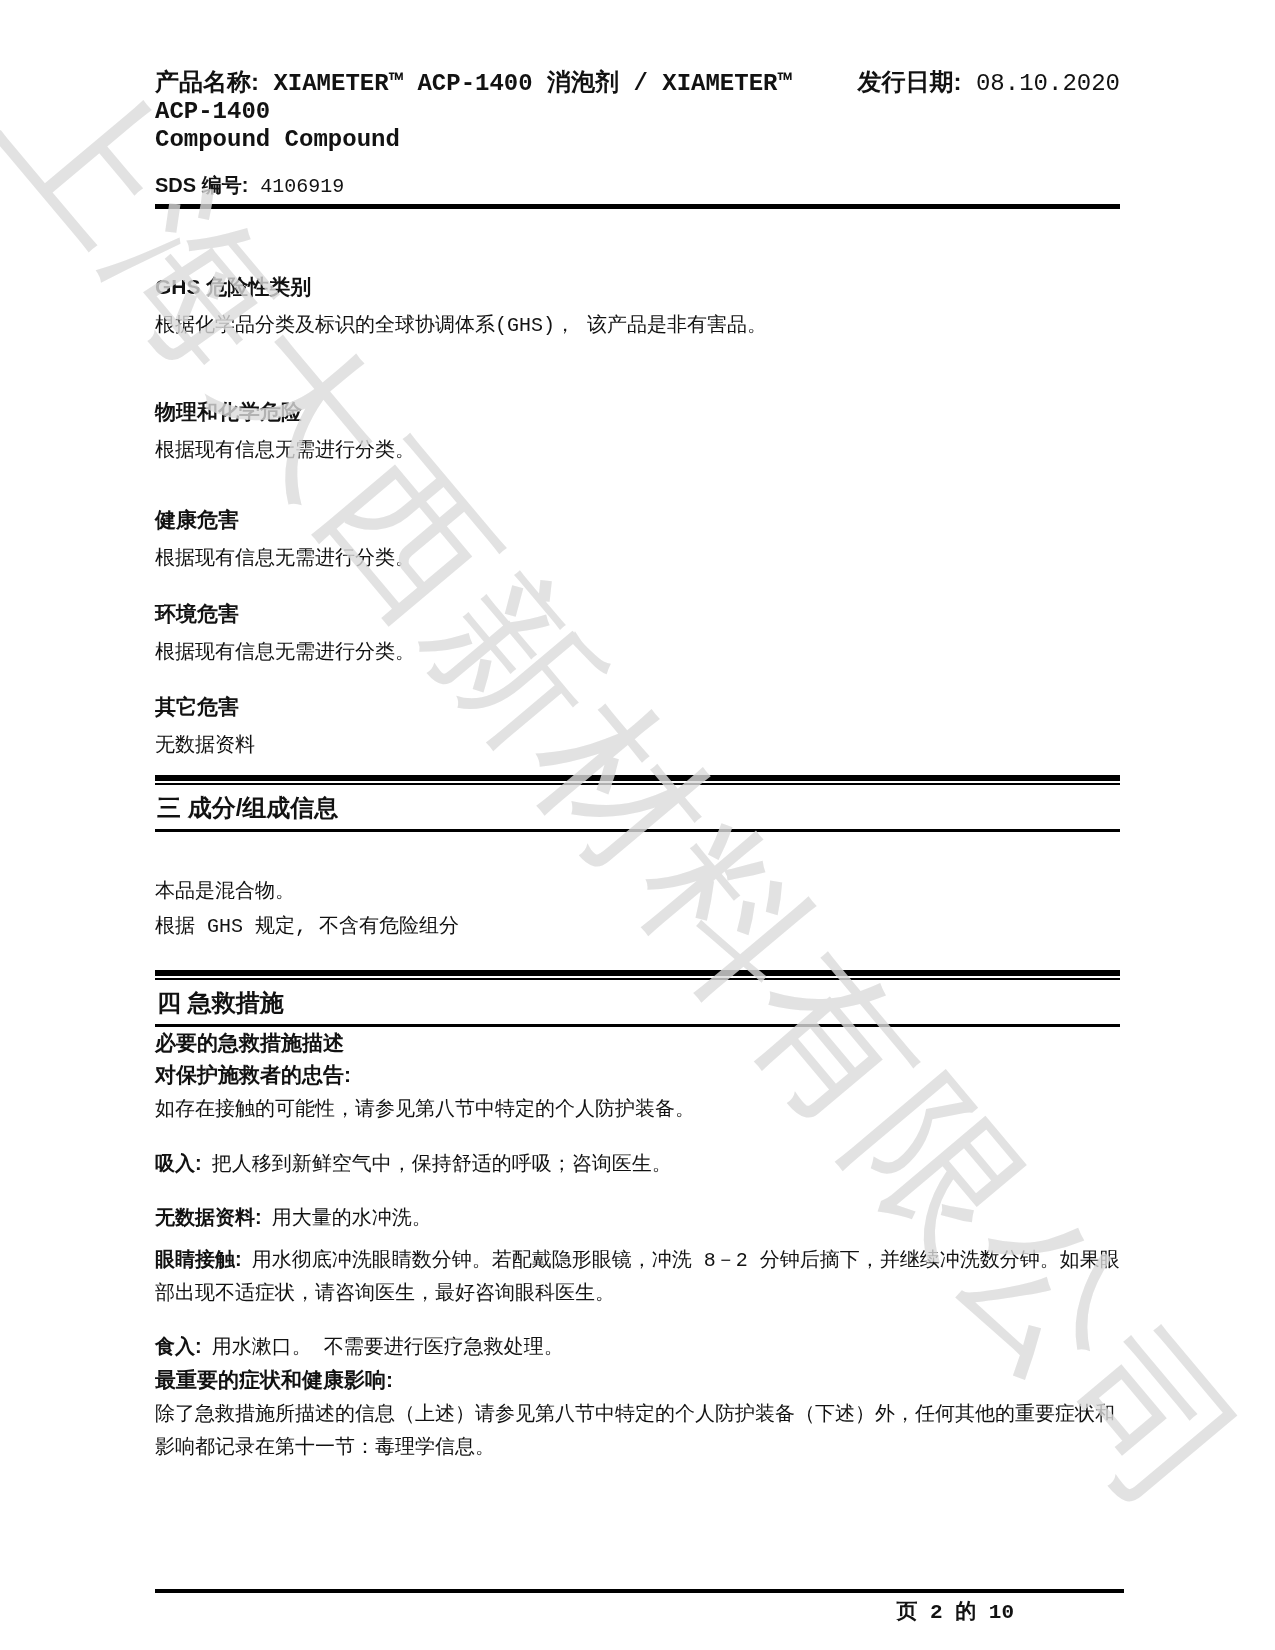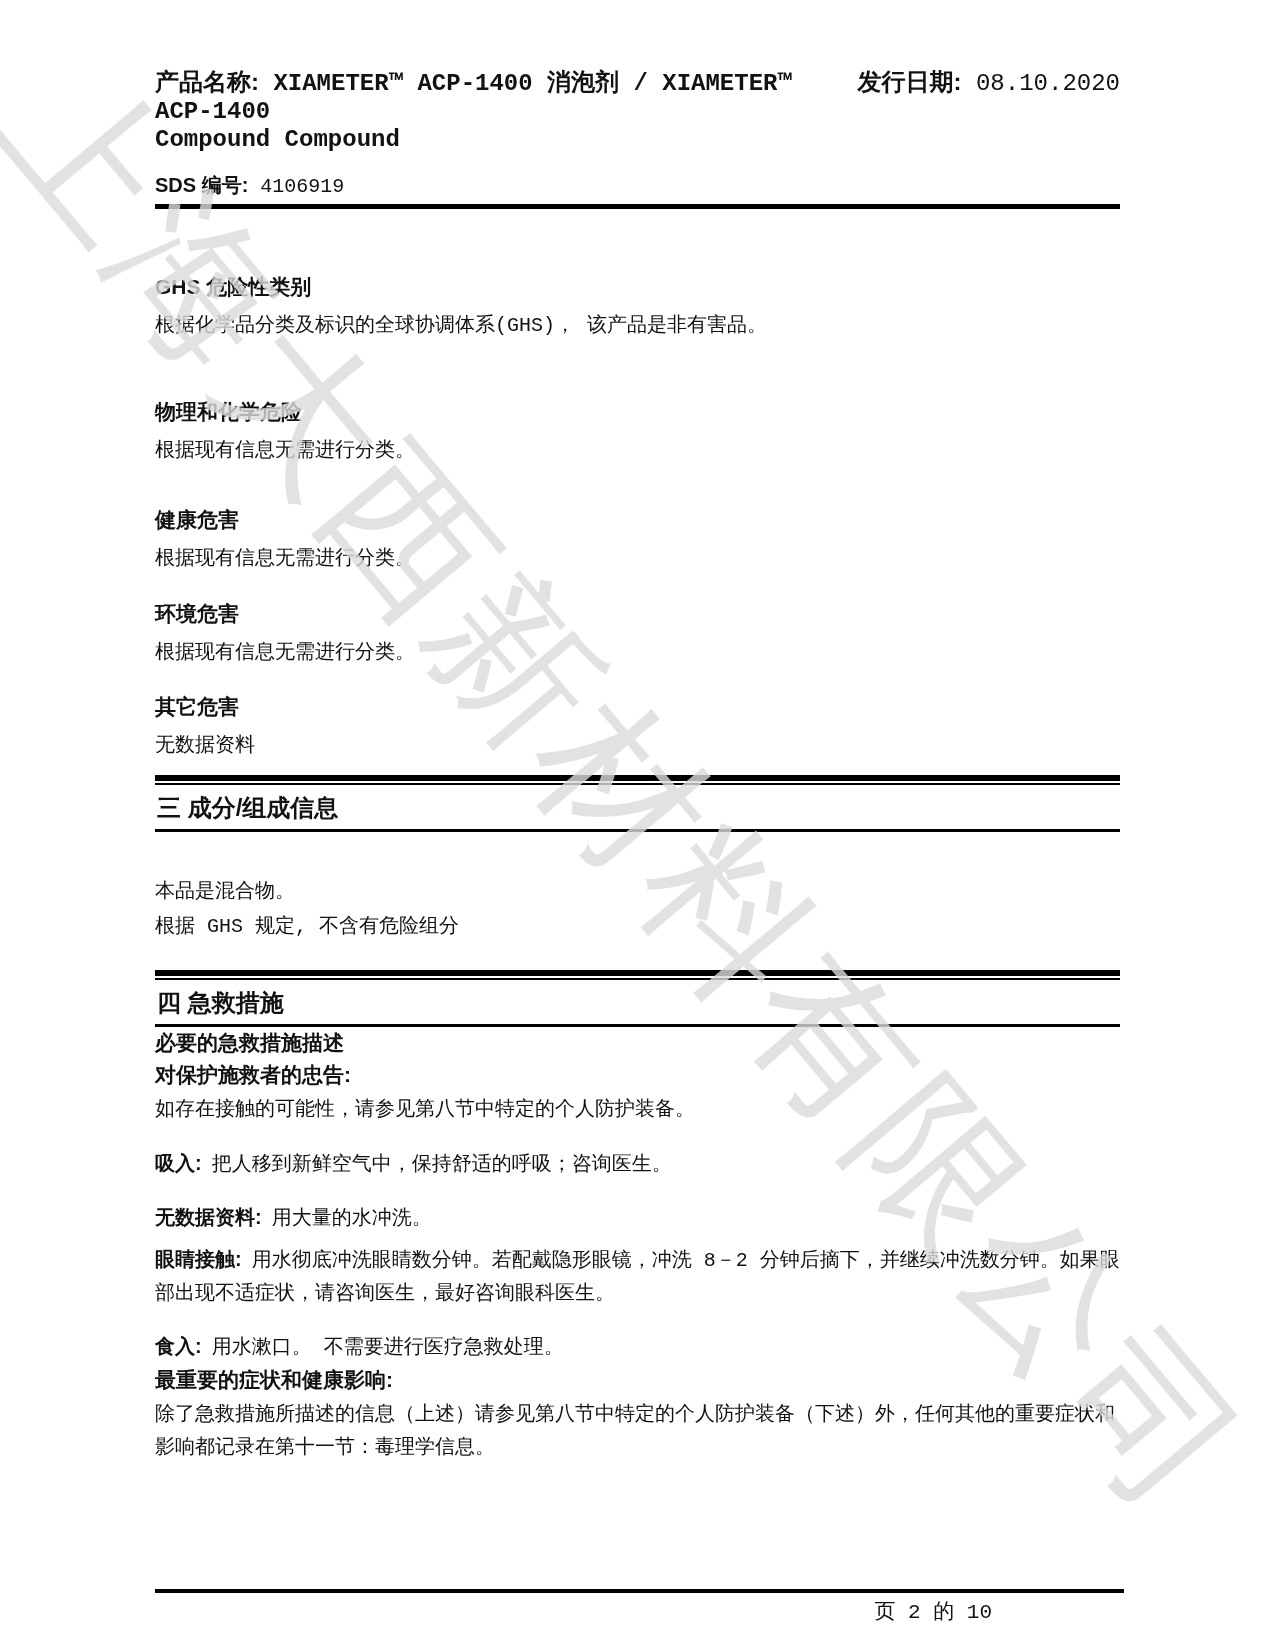--- a/index.html
+++ b/index.html
@@ -46,21 +46,21 @@
   .m-inh{margin-top:21px;}
   .m-skin{margin-top:20px;}
   .m-eye{margin-top:8px;}
   .m-ing{margin-top:20px;}
   .m-symh{margin-top:16px;}
   .m-symt{margin-top:2px;}
   .subhead{font-weight:bold;font-family:"Liberation Sans",sans-serif;font-size:21px;line-height:32px;margin:0;}
   .item .lbl{margin-right:10px;}
   
   .footer-rule{position:absolute;left:155px;width:969px;top:1589px;height:4px;background:#000;}
-  .page-num{position:absolute;left:141px;width:969px;top:1598px;text-align:right;padding-right:118px;box-sizing:border-box;font-size:21px;line-height:30px;}
+  .page-num{position:absolute;left:163px;width:969px;top:1598px;text-align:right;padding-right:118px;box-sizing:border-box;font-size:21px;line-height:30px;font-weight:bold;}
   
   .watermark{
     position:absolute;left:100px;top:43px;
     transform:rotate(50deg);transform-origin:0 0;
     font-size:160px;line-height:160px;letter-spacing:5px;white-space:nowrap;
     color:rgba(219,219,219,0.8);
     font-family:"Liberation Sans",sans-serif;
     pointer-events:none;user-select:none;z-index:5;
   }
 </style>

